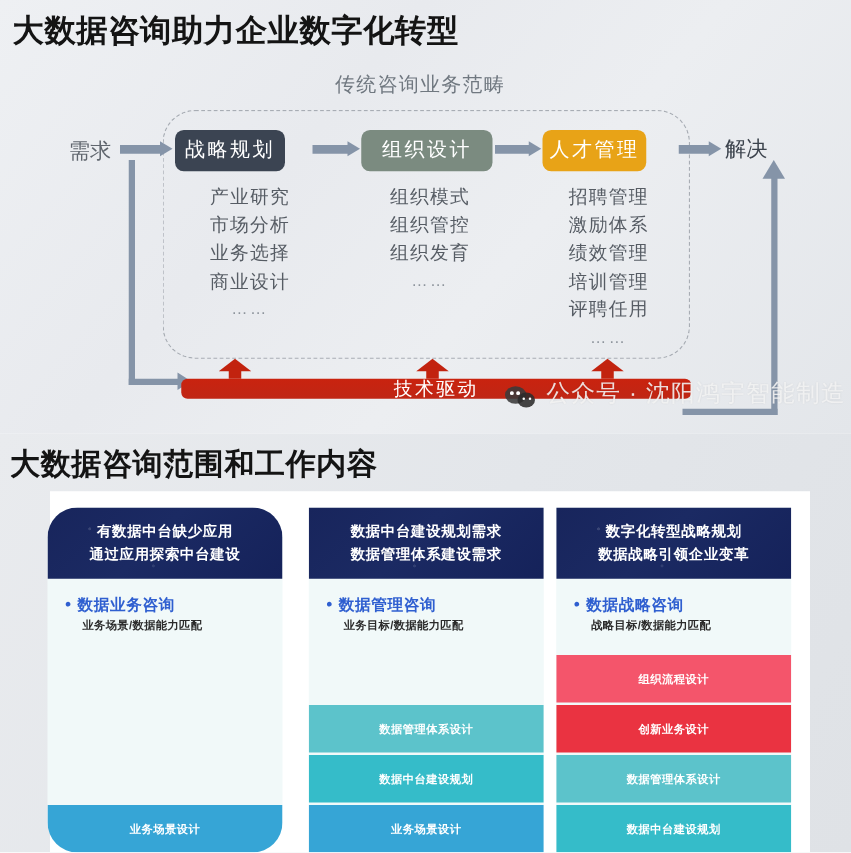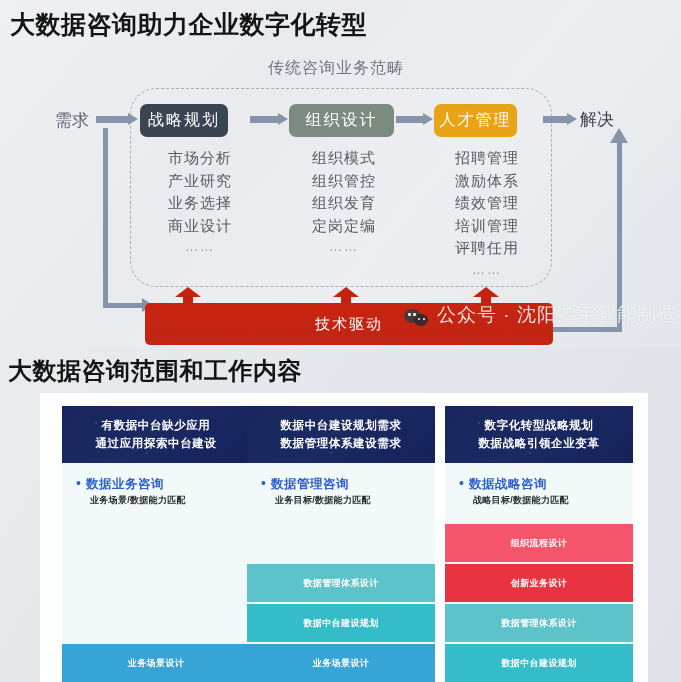--- a/index.html
+++ b/index.html
@@ -67,21 +67,21 @@
   
   .col{position:absolute;top:147px;width:120px;text-align:center;}
   .col.c1{left:140px;}
   .col.c2{left:284px;}
   .col.c3{left:427px;}
   .col .it{font-size:15px;color:#565c64;line-height:22.5px;letter-spacing:1px;white-space:nowrap;}
   .col .dots{font-size:13px;color:#8d949c;line-height:20px;letter-spacing:2px;}
 
   
   .redbar{
-    position:absolute;left:145px;top:303px;width:408px;height:42px;
+    position:absolute;left:145px;top:303px;width:408px;height:16px;
     background:linear-gradient(180deg,#c9230f 0%,#c02615 100%);
     border-radius:5px;display:flex;align-items:center;justify-content:center;
     font-size:15px;color:#ffffff;letter-spacing:2px;
   }
   .ua{position:absolute;top:287px;width:26px;height:16px;}
   .ua .stem{position:absolute;left:8px;top:7px;width:10px;height:9px;background:#c2230f;}
   .ua .tip{position:absolute;left:0;top:0;width:0;height:0;
     border-left:13px solid transparent;border-right:13px solid transparent;border-bottom:10px solid #c2230f;}
   .ua1{left:175px;}
   .ua2{left:333px;}
@@ -94,21 +94,21 @@
     overflow:hidden;
   }
   .sec2 .slide-title{
     position:absolute;left:8px;top:8px;
     font-size:24px;font-weight:bold;color:#141414;letter-spacing:.5px;white-space:nowrap;
   }
   .whitepanel{
     position:absolute;left:40px;top:46px;width:608px;height:289px;background:#ffffff;
   }
   .card{position:absolute;top:59px;width:188px;height:276px;background:#f1f9f9;overflow:hidden;}
-  .card.k1{left:62px;}
+  .card.k1{left:38px;border-radius:24px;}
   .card.k2{left:247px;}
   .card.k3{left:445px;}
   .card .chead{
     position:relative;width:100%;height:57px;
     background:
       radial-gradient(circle at 18% 30%, rgba(255,255,255,.14) 0 1px, transparent 1.4px),
       radial-gradient(circle at 74% 64%, rgba(255,255,255,.12) 0 1px, transparent 1.4px),
       radial-gradient(circle at 45% 82%, rgba(255,255,255,.10) 0 1px, transparent 1.4px),
       linear-gradient(135deg,#18255c 0%,#1b2a63 45%,#15225a 100%);
     display:flex;flex-direction:column;align-items:center;justify-content:center;gap:3px;
@@ -170,31 +170,30 @@
         <div class="head"></div>
     </div>
     <div class="fbox b3">人才管理</div>
     <div class="harrow a-sol">
       <div class="shaft"></div>
         <div class="head"></div>
     </div>
     <div class="lbl-sol">解决</div>
 
     <div class="col c1">
+      <div class="it">产业研究</div>
       <div class="it">市场分析</div>
-      <div class="it">产业研究</div>
       <div class="it">业务选择</div>
       <div class="it">商业设计</div>
       <div class="dots">……</div>
     </div>
     <div class="col c2">
       <div class="it">组织模式</div>
       <div class="it">组织管控</div>
       <div class="it">组织发育</div>
-      <div class="it">定岗定编</div>
       <div class="dots">……</div>
     </div>
     <div class="col c3">
       <div class="it">招聘管理</div>
       <div class="it">激励体系</div>
       <div class="it">绩效管理</div>
       <div class="it">培训管理</div>
       <div class="it">评聘任用</div>
       <div class="dots">……</div>
     </div>

